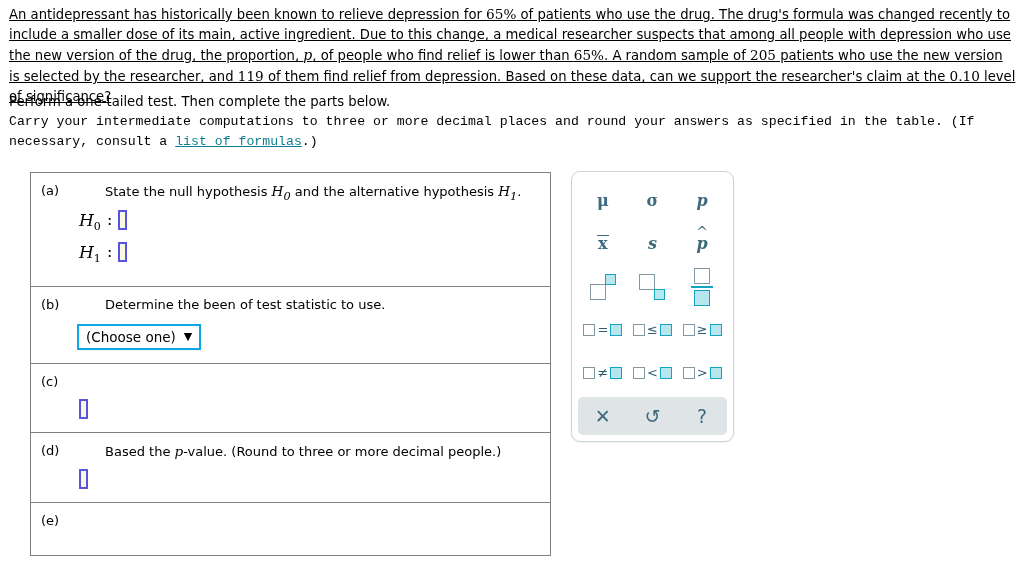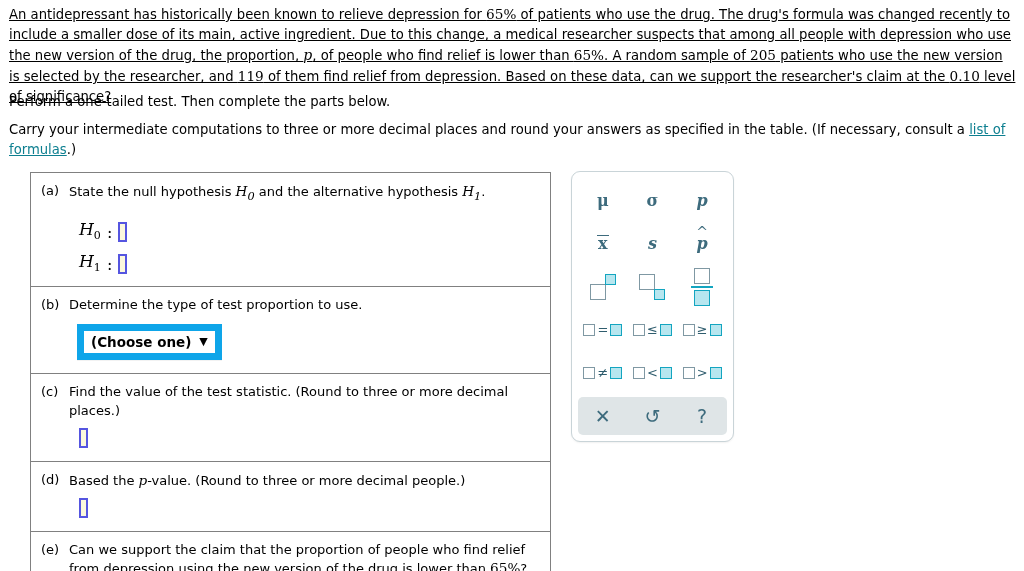--- a/index.html
+++ b/index.html
@@ -31,23 +31,24 @@
 
   #instruction-line {
     position: absolute;
     left: 9px;
     top: 94px;
     width: 1007px;
   }
   #rounding-note {
     position: absolute;
     left: 9px;
-    top: 120px;
+    top: 112px;
     width: 1010px;
     line-height: 1.52;
+    font-family: Liberation Mono, monospace;
   }
   .link {
     color: #0d7f90;
     text-decoration: underline;
     cursor: pointer;
   }
 
   
   #answer-card {
     position: absolute;
@@ -72,29 +73,30 @@
   .sec-label {
     flex: 0 0 auto;
     width: 28px;
     font-size: 13px;
     line-height: 1.45;
   }
   .sec-text {
     flex: 1 1 auto;
     font-size: 13px;
     line-height: 1.45;
+    margin-left: 36px;
   }
   .sec-text .num { font-family: "DejaVu Serif", "Liberation Serif", serif; font-size: 13.6px; }
   .sec-text .ivar { font-family: "DejaVu Serif", "Liberation Serif", serif; font-style: italic; font-size: 13.6px; }
 
   
   .hyp-list { padding: 6px 0 12px 48px; }
   .hyp-row {
     display: flex;
-    align-items: flex-end;
+    align-items: flex-start;
     height: 32px;
   }
   .hyp-name {
     font-family: "DejaVu Serif", "Liberation Serif", serif;
     font-style: italic;
     font-size: 17px;
     width: 26px;
   }
   .hyp-name sub {
     font-size: 11px;
@@ -117,27 +119,26 @@
   }
 
   .answer-slot { padding: 7px 0 13px 48px; }
 
   
   .select-wrap { padding: 9px 0 13px 46px; }
   .fake-select {
     display: inline-flex;
     align-items: center;
     gap: 8px;
-    border: 7px solid #0ea5e9;
+    border: 2px solid #0ea5e9;
     background: #ffffff;
     padding: 3px 7px 3px 7px;
     font-size: 13.5px;
     cursor: pointer;
     box-shadow: 0 1px 0 rgba(0,0,0,.05);
-    font-weight: bold;
   }
   .caret { font-size: 11px; line-height: 1; }
 
   
   .radio-row {
     display: flex;
     align-items: center;
     gap: 14px;
     padding: 10px 0 14px 50px;
   }
@@ -265,54 +266,52 @@
         <span class="hyp-name"><span>H</span><sub>1</sub></span>
         <span class="hyp-colon">:</span>
         <span class="inputbox"></span>
       </div>
     </div>
   </div>
 
   <div class="section">
     <div class="sec-row">
       <div class="sec-label">(b)</div>
-      <div class="sec-text">Determine the type of test proportion to use.</div>
+      <div class="sec-text">Determine the been of test statistic to use.</div>
     </div>
     <div class="select-wrap">
       <span class="fake-select">
         <span>(Choose one)</span>
         <span class="caret">▼</span>
       </span>
     </div>
   </div>
 
   <div class="section">
     <div class="sec-row">
       <div class="sec-label">(c)</div>
-      <div class="sec-text">Find the value of the test statistic. (Round to three or more decimal places.)</div>
     </div>
     <div class="answer-slot">
       <span class="inputbox"></span>
     </div>
   </div>
 
   <div class="section">
     <div class="sec-row">
       <div class="sec-label">(d)</div>
       <div class="sec-text"><span>Based the </span><span class="ivar">p</span><span>-value. (Round to three or more decimal people.)</span></div>
     </div>
     <div class="answer-slot">
       <span class="inputbox"></span>
     </div>
   </div>
 
   <div class="section">
     <div class="sec-row">
       <div class="sec-label">(e)</div>
-      <div class="sec-text"><span>Can we support the claim that the proportion of people who find relief from depression using the new version of the drug is lower than </span><span class="num">65%</span><span>?</span></div>
     </div>
     <div class="radio-row">
       
       
     </div>
   </div>
 
 </div>
 
 <div id="symbol-palette">

